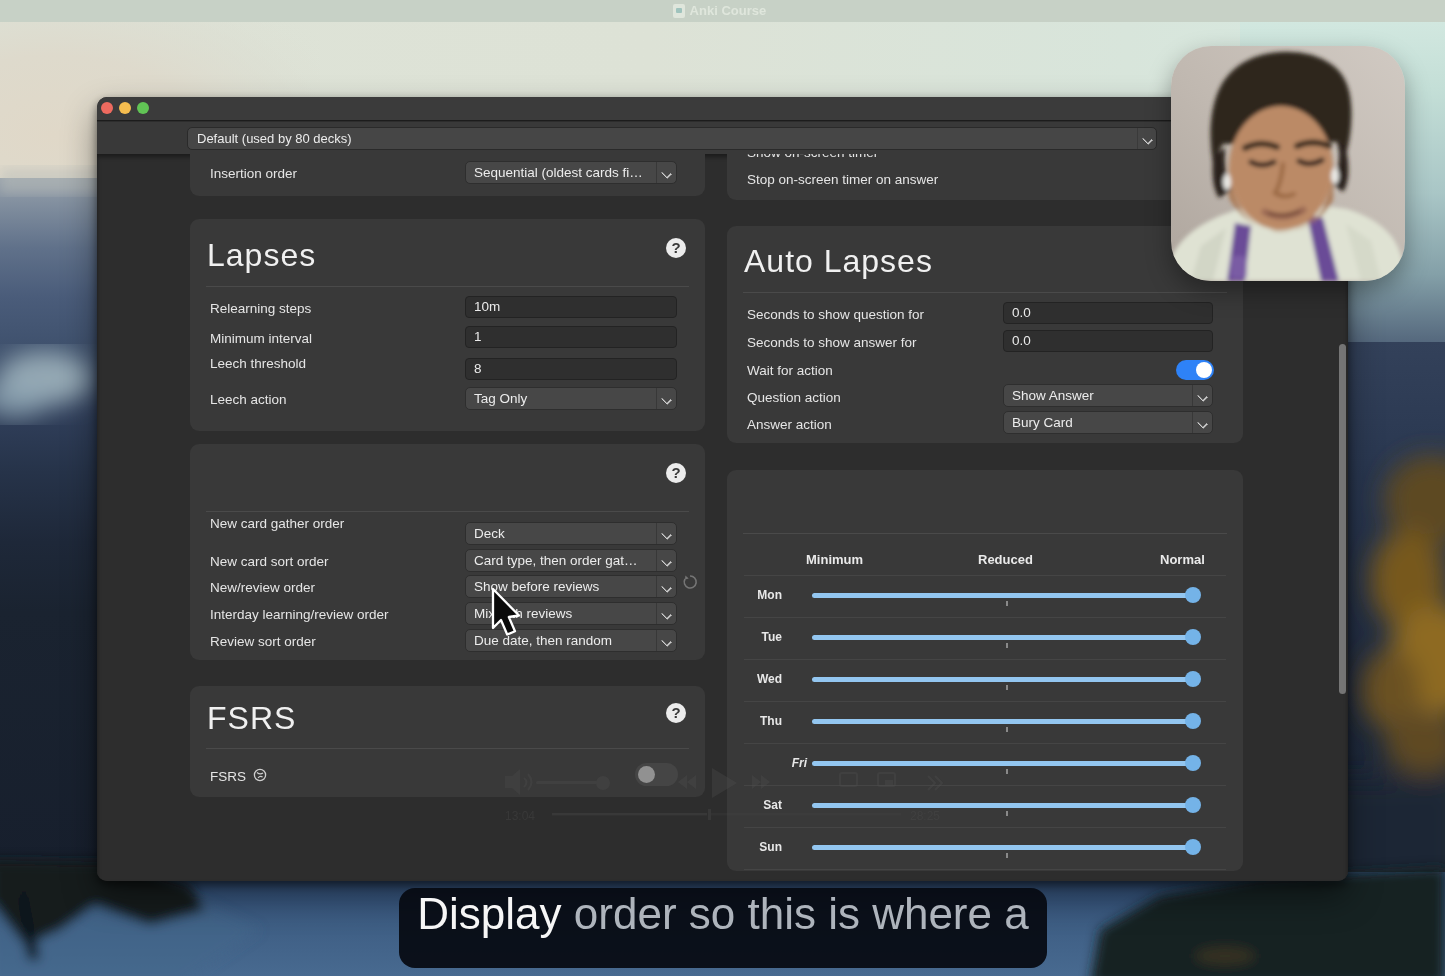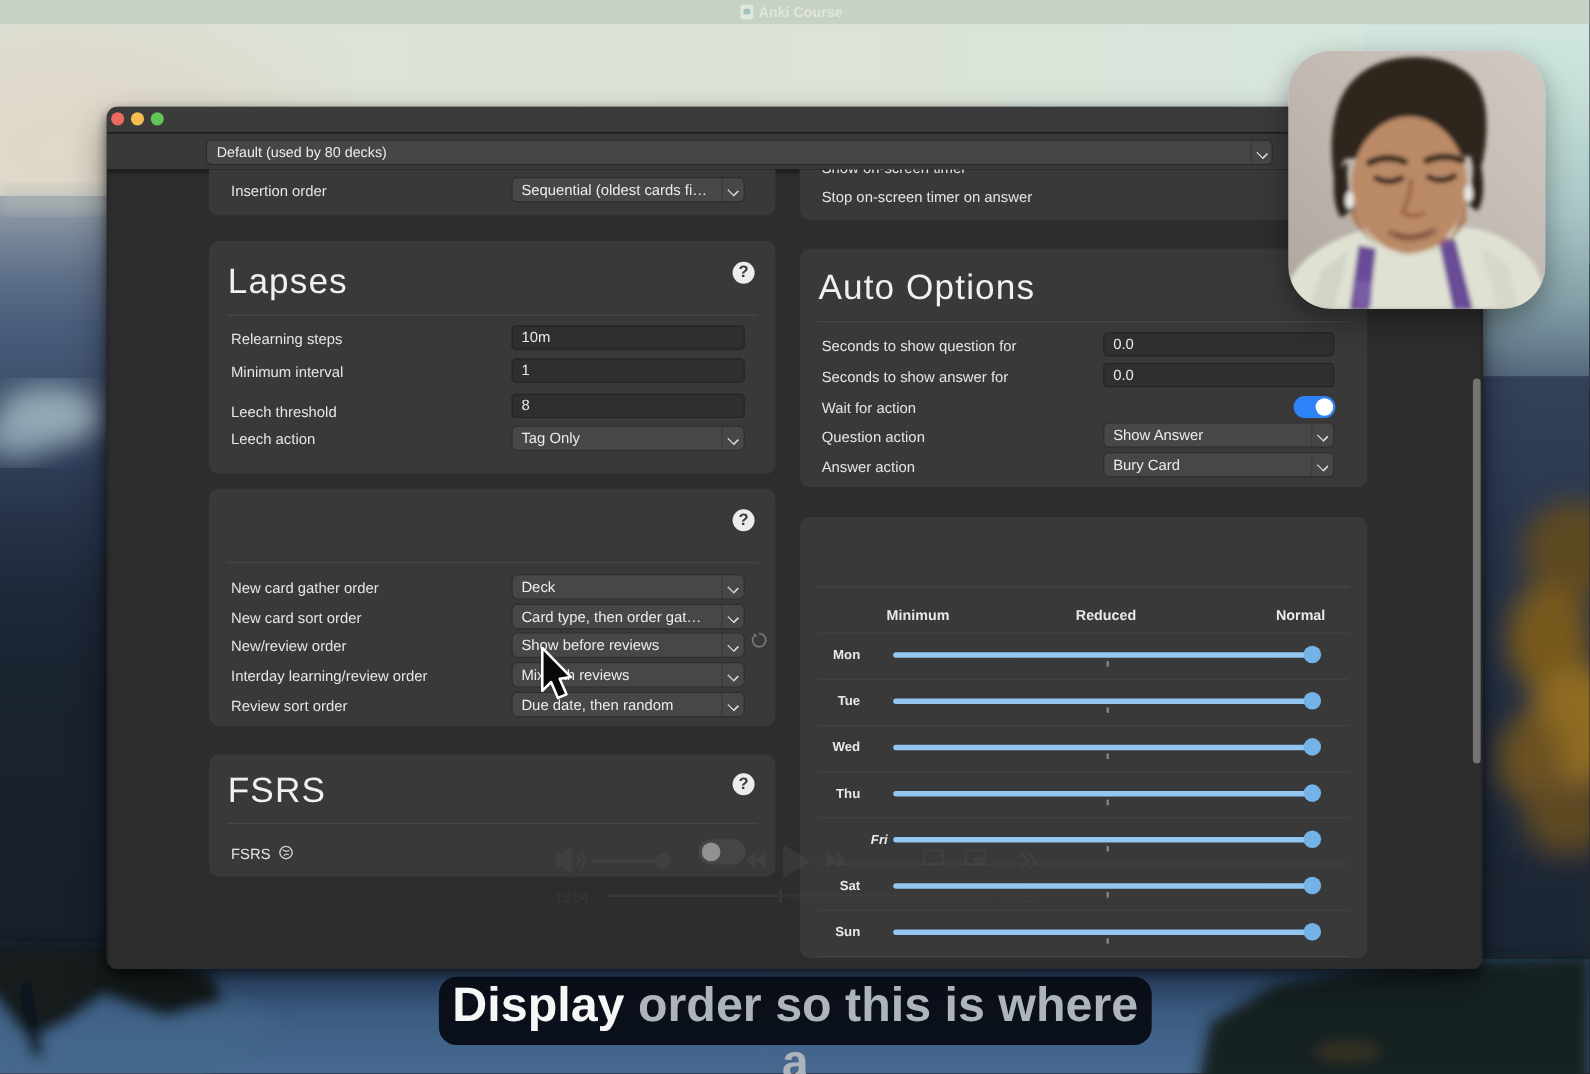--- a/index.html
+++ b/index.html
@@ -67,22 +67,22 @@
 
   
   #sbar { left:1242px; top:247px; width:7px; height:350px; border-radius:4px;
     background:rgba(165,165,165,.6); }
 
   
   #cam { left:1171px; top:46px; width:234px; height:235px; border-radius:40px; overflow:hidden;
     box-shadow:0 10px 25px rgba(0,0,0,.35); }
 
   
-  #cap { left:399px; top:888px; width:648px; height:62px; border-radius:16px;
-    background:rgba(6,10,17,.93);font-weight:bold; }
+  #cap { left:399px; top:888px; width:648px; height:80px; border-radius:16px;
+    background:rgba(6,10,17,.93); }
   #cap .txt { position:absolute; left:0; top:0; width:100%; text-align:center; font-size:44px;
     line-height:52px; color:#aeb4bc; letter-spacing:0; }
   #cap .w { color:#f6f6f6; }
 </style>
 </head>
 <body>
 
 <svg id="wall" class="abs" width="1445" height="976" viewBox="0 0 1445 976">
   <defs>
     <radialGradient id="lsky" cx=".22" cy=".72" r=".95">
@@ -203,30 +203,30 @@
     </div>
 
     <div class="card" style="left:93px; top:65px; width:515px; height:212px;">
       <div class="h1" style="top:18px;">Lapses</div>
       <div class="qm" style="right:19px; top:19px;">?</div>
       <div class="sep" style="top:67px;"></div>
       <div class="lbl" style="left:20px; top:82px;">Relearning steps</div>
       <div class="inp" style="left:275px; top:77px; width:212px;">10m</div>
       <div class="lbl" style="left:20px; top:112px;">Minimum interval</div>
       <div class="inp" style="left:275px; top:107px; width:212px;">1</div>
-      <div class="lbl" style="left:20px; top:148px;">Leech threshold</div>
+      <div class="lbl" style="left:20px; top:137px;">Leech threshold</div>
       <div class="inp" style="left:275px; top:139px; width:212px;">8</div>
       <div class="lbl" style="left:20px; top:173px;">Leech action</div>
       <div class="dd" style="left:275px; top:168px; width:212px;">Tag Only<div class="chev"></div></div>
     </div>
 
     <div class="card" style="left:93px; top:290px; width:515px; height:216px;">
       <div class="qm" style="right:19px; top:19px;">?</div>
       <div class="sep" style="top:67px;"></div>
-      <div class="lbl" style="left:20px; top:83px;">New card gather order</div>
+      <div class="lbl" style="left:20px; top:72px;">New card gather order</div>
       <div class="dd" style="left:275px; top:78px; width:212px;">Deck<div class="chev"></div></div>
       <div class="lbl" style="left:20px; top:110px;">New card sort order</div>
       <div class="dd" style="left:275px; top:105px; width:212px;">Card type, then order gat…<div class="chev"></div></div>
       <div class="lbl" style="left:20px; top:136px;">New/review order</div>
       <div class="dd" style="left:275px; top:131px; width:212px;">Show before reviews<div class="chev"></div></div>
       <div class="lbl" style="left:20px; top:163px;">Interday learning/review order</div>
       <div class="dd" style="left:275px; top:158px; width:212px;">Mix with reviews<div class="chev"></div></div>
       <div class="lbl" style="left:20px; top:190px;">Review sort order</div>
       <div class="dd" style="left:275px; top:185px; width:212px;">Due date, then random<div class="chev"></div></div>
 
@@ -242,21 +242,21 @@
       <div class="sep" style="top:62px;"></div>
       <div class="lbl" style="left:20px; top:83px;">FSRS</div>
       <svg style="position:absolute; left:63px; top:82px;" width="14" height="14" viewBox="0 0 14 14">
         <circle cx="7" cy="7" r="5.6" fill="none" stroke="#cfcfcf" stroke-width="1.3"></circle>
         <path d="M4 4.5 Q7 7 10 5 M5 10 Q7 7.5 9.6 9" fill="none" stroke="#cfcfcf" stroke-width="1.2"></path>
       </svg>
       <div class="tg-off" style="left:445px; top:77px;"></div>
     </div>
 
     <div class="card" style="left:630px; top:72px; width:516px; height:217px;">
-      <div class="h1" style="top:17px;">Auto Options</div>
+      <div class="h1" style="top:17px;">Auto Lapses</div>
       <div class="sep" style="top:66px;"></div>
       <div class="lbl" style="left:20px; top:81px;">Seconds to show question for</div>
       <div class="inp" style="left:276px; top:76px; width:210px;">0.0</div>
       <div class="lbl" style="left:20px; top:109px;">Seconds to show answer for</div>
       <div class="inp" style="left:276px; top:104px; width:210px;">0.0</div>
       <div class="lbl" style="left:20px; top:137px;">Wait for action</div>
       <div class="tg-on" style="left:449px; top:134px;"></div>
       <div class="lbl" style="left:20px; top:164px;">Question action</div>
       <div class="dd" style="left:276px; top:158px; width:210px;">Show Answer<div class="chev"></div></div>
       <div class="lbl" style="left:20px; top:191px;">Answer action</div>

